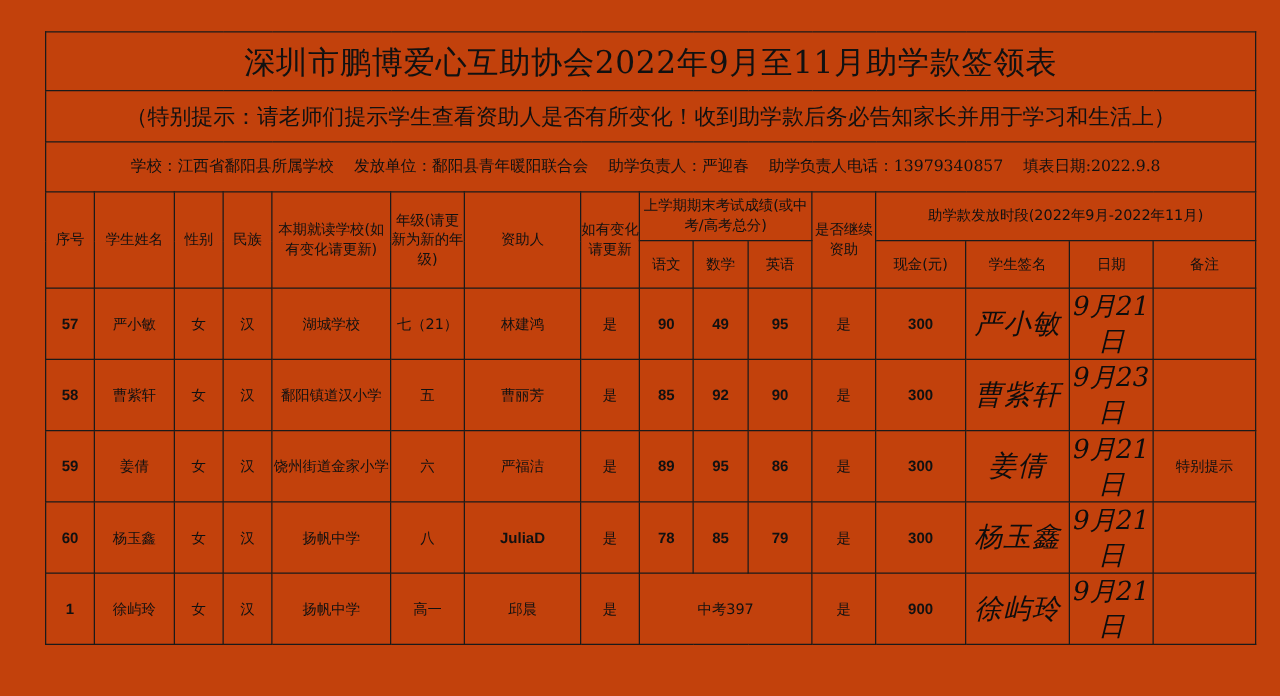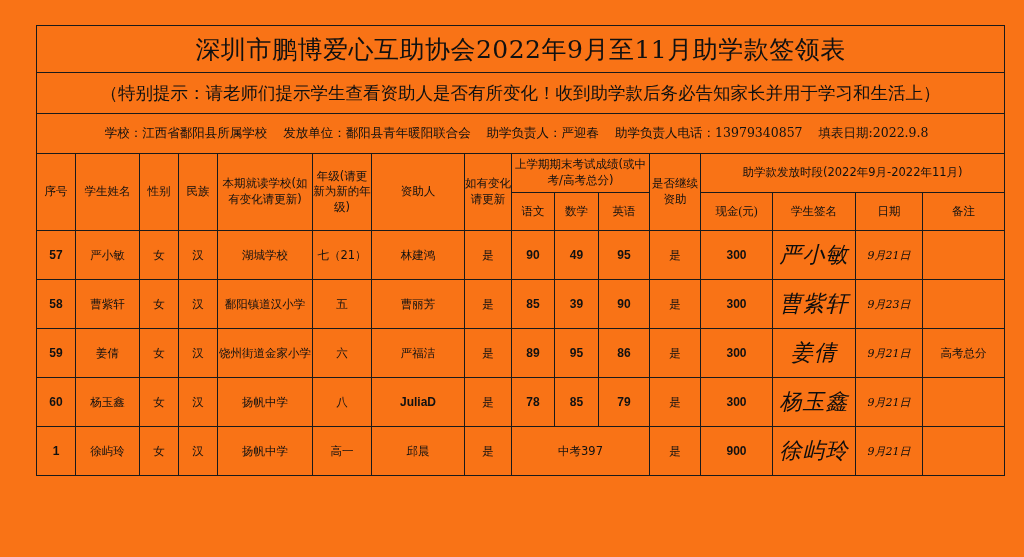--- a/index.html
+++ b/index.html
@@ -1,31 +1,31 @@
 <!DOCTYPE html>
 <html><head>
 <meta charset="utf-8">
 <style>
   html, body { margin:0; padding:0; background:#ffffff; }
   body { width:1024px; height:557px; position:relative; overflow:hidden;
          font-family:"DejaVu Serif","Liberation Serif",serif; color:#111; }
-  .sheet { position:absolute; left:0; top:0; width:1024px; height:557px; background:#f97316; }
+  .sheet { position:absolute; left:0; top:0; width:1024px; height:557px; background:#c2410c; }
   table.form { position:absolute; left:36px; top:25px; width:968px; border-collapse:collapse; table-layout:fixed; }
   table.form td { border:1.6px solid #1a1a1a; text-align:center; vertical-align:middle; padding:0; overflow:hidden; }
   .title-cell { height:46px; font-size:25px; letter-spacing:0.5px; font-family:"DejaVu Serif",serif; }
   .notice-cell { height:40px; font-size:17.5px; font-family:"DejaVu Sans",sans-serif; font-weight:400; }
   .info-cell { height:39px; font-size:12.5px; text-align:center; padding-left:4px !important; white-space:nowrap; }
   .info-cell span { margin-right:12px; }
   .hdr { font-size:11.5px; line-height:1.35; font-family:"DejaVu Sans",sans-serif; }
   .hdr-row1 td.hdr { height:38px; }
-  .hdr-row2 td.hdr { height:37px;font-family:Liberation Serif, serif; }
+  .hdr-row2 td.hdr { height:37px; }
   .cell { font-size:11.5px; height:48px; font-family:"DejaVu Sans",sans-serif; }
   .num { font-family:"Liberation Sans",sans-serif; font-size:12px;font-weight:bold; }
   .hand { font-family:"DejaVu Serif",serif; font-size:22px; font-style:italic; letter-spacing:1px; color:#0d0d0d; }
-  .hand-date { font-family:"DejaVu Serif",serif; font-size:11px; font-style:italic; color:#0d0d0d; }
+  .hand-date { font-family:"DejaVu Serif",serif; font-size:21px; font-style:italic; color:#0d0d0d; }
   .remark { font-size:11.5px; font-family:"DejaVu Sans",sans-serif; }
 </style>
 </head>
 <body>
 
 <div class="sheet">
 <table class="form">
   <colgroup>
     <col style="width:39px">
         <col style="width:64px">
@@ -107,21 +107,21 @@
   <tr>
     <td class="cell num">58</td>
     <td class="cell">曹紫轩</td>
     <td class="cell">女</td>
     <td class="cell">汉</td>
     <td class="cell">鄱阳镇道汉小学</td>
     <td class="cell">五</td>
     <td class="cell">曹丽芳</td>
     <td class="cell">是</td>
     <td class="cell num">85</td>
-    <td class="cell num">39</td>
+    <td class="cell num">92</td>
     <td class="cell num">90</td>
     <td class="cell">是</td>
     <td class="cell num">300</td>
     <td class="cell hand">曹紫轩</td>
     <td class="cell hand-date">9月23日</td>
     <td class="cell remark"></td>
   </tr>
 
   <tr>
     <td class="cell num">59</td>
@@ -132,21 +132,21 @@
     <td class="cell">六</td>
     <td class="cell">严福洁</td>
     <td class="cell">是</td>
     <td class="cell num">89</td>
     <td class="cell num">95</td>
     <td class="cell num">86</td>
     <td class="cell">是</td>
     <td class="cell num">300</td>
     <td class="cell hand">姜倩</td>
     <td class="cell hand-date">9月21日</td>
-    <td class="cell remark">高考总分</td>
+    <td class="cell remark">特别提示</td>
   </tr>
 
   <tr>
     <td class="cell num">60</td>
     <td class="cell">杨玉鑫</td>
     <td class="cell">女</td>
     <td class="cell">汉</td>
     <td class="cell">扬帆中学</td>
     <td class="cell">八</td>
     <td class="cell num">JuliaD</td>

